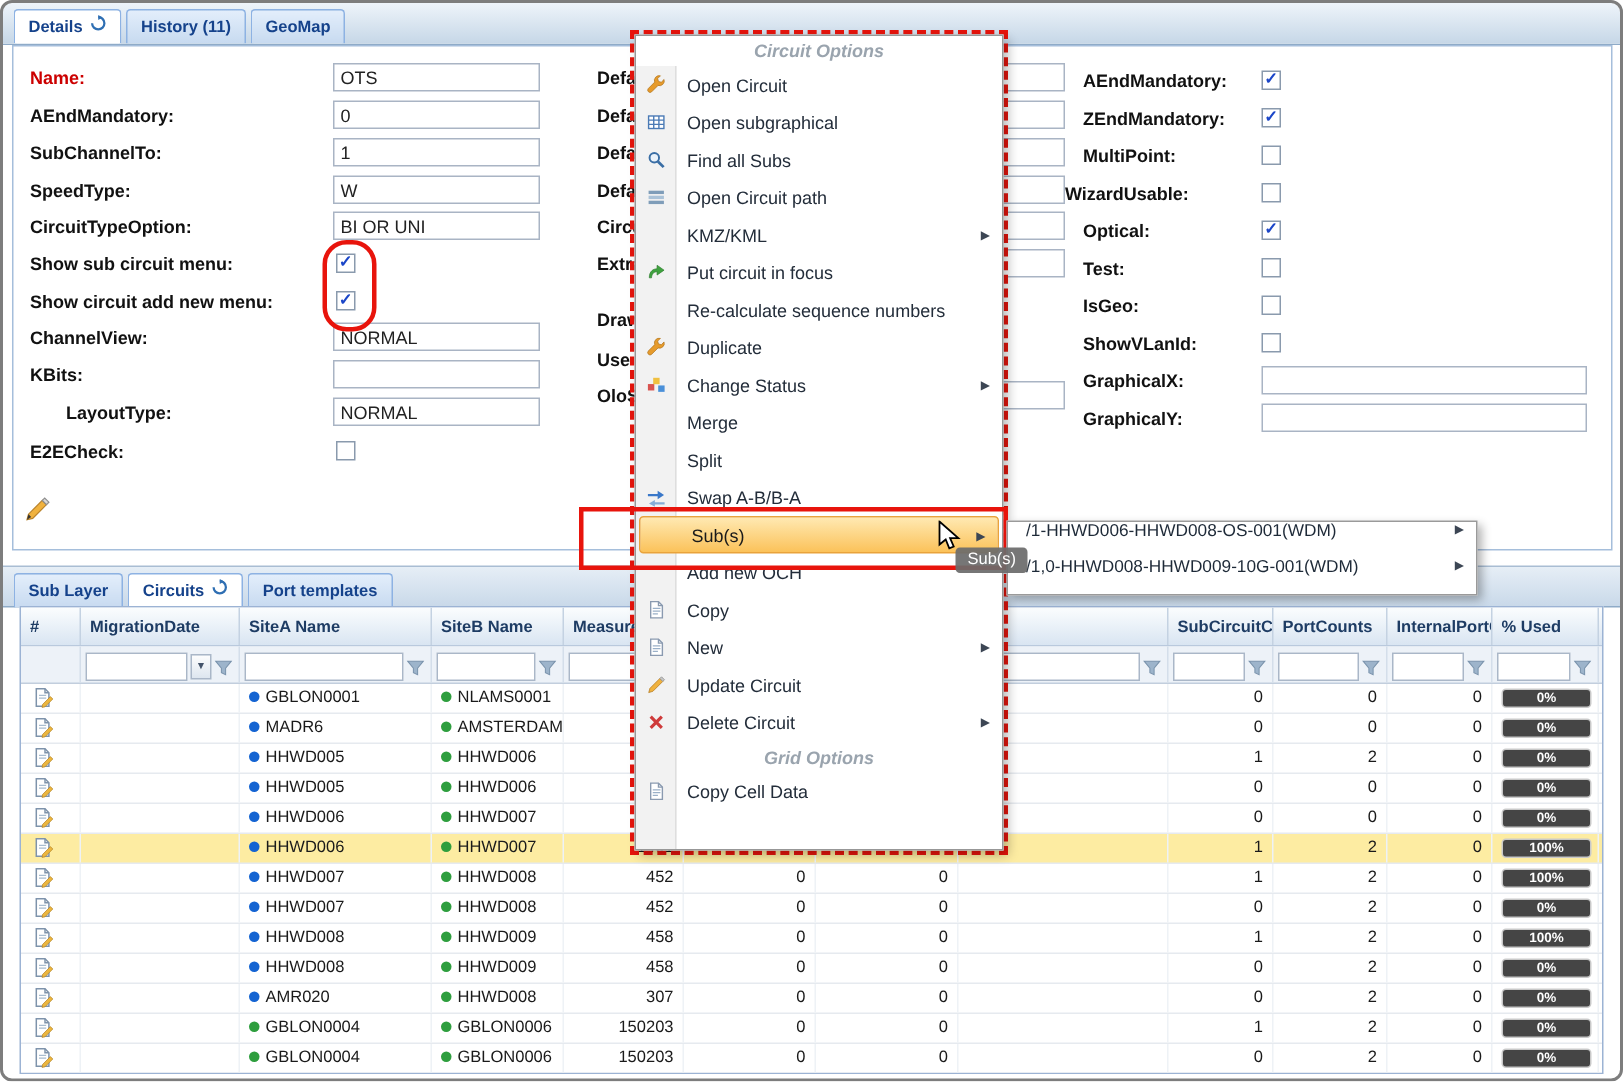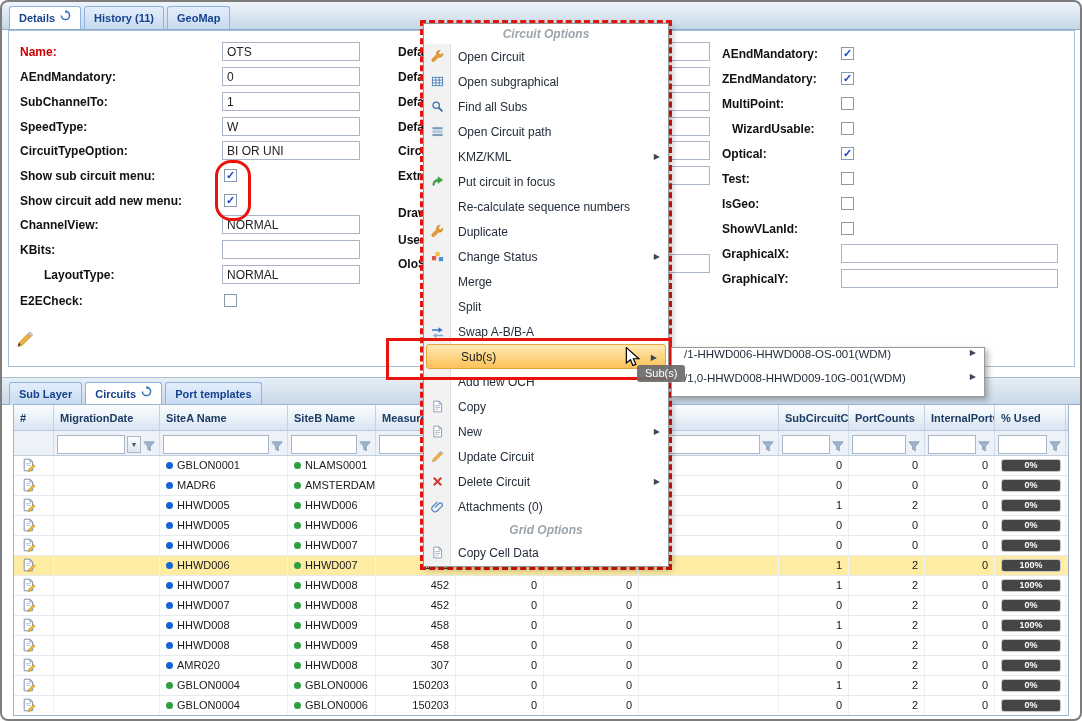--- a/index.html
+++ b/index.html
@@ -147,21 +147,21 @@
       <div class="flabel" style="left: 398px; top: 206px;">Draw</div>
       <div class="flabel" style="left: 398px; top: 233px;">Use s</div>
       <div class="flabel" style="left: 398px; top: 257px;">OloS</div>
       <input class="finput" style="left: 562px; top: 254px; width: 148px; pointer-events: auto;">
       <div class="flabel" style="left: 722px; top: 47px;">AEndMandatory:</div>
       <div class="cb checked" style="left: 841px; top: 47px; pointer-events: auto;"></div>
       <div class="flabel" style="left: 722px; top: 72px;">ZEndMandatory:</div>
       <div class="cb checked" style="left: 841px; top: 72px; pointer-events: auto;"></div>
       <div class="flabel" style="left: 722px; top: 97px;">MultiPoint:</div>
       <div class="cb" style="left: 841px; top: 97px; pointer-events: auto;"></div>
-      <div class="flabel" style="left: 732px; top: 122px;">WizardUsable:</div>
+      <div class="flabel" style="left: 710px; top: 122px;">WizardUsable:</div>
       <div class="cb" style="left: 841px; top: 122px; pointer-events: auto;"></div>
       <div class="flabel" style="left: 722px; top: 147px; text-align: right;">Optical:</div>
       <div class="cb checked" style="left: 841px; top: 147px; pointer-events: auto;"></div>
       <div class="flabel" style="left: 722px; top: 172px;">Test:</div>
       <div class="cb" style="left: 841px; top: 172px; pointer-events: auto;"></div>
       <div class="flabel" style="left: 722px; top: 197px;">IsGeo:</div>
       <div class="cb" style="left: 841px; top: 197px; pointer-events: auto;"></div>
       <div class="flabel" style="left: 722px; top: 222px;">ShowVLanId:</div>
       <div class="cb" style="left: 841px; top: 222px; pointer-events: auto;"></div>
       <div class="flabel" style="left: 722px; top: 247px;">GraphicalX:</div>
@@ -720,28 +720,20 @@
           </div>
           <div class="mi">
             <span class="ic">
               <svg width="13" height="13" viewBox="0 0 14 14">
                 <path d="M2.2 3.8 L3.8 2.2 L7 5.4 L10.2 2.2 L11.8 3.8 L8.6 7 L11.8 10.2 L10.2 11.8 L7 8.6 L3.8 11.8 L2.2 10.2 L5.4 7 Z" fill="#cf3b3b"></path>
               </svg>
             </span>
             <span class="lbl">Delete Circuit</span>
             <span class="arr">▶</span>
           </div>
-          <div class="mi">
-            <span class="ic">
-              <svg width="13" height="13" viewBox="0 0 14 14">
-                <path d="M4.2 8.2 L8.6 3.8 A2.1 2.1 0 0 1 11.6 6.8 L6.6 11.8 A3.4 3.4 0 0 1 1.8 7 L6.8 2" fill="none" stroke="#4a86c8" stroke-width="1.3"></path>
-              </svg>
-            </span>
-            <span class="lbl">Attachments (0)</span>
-          </div>
         </div>
       <div class="menu-sec">Grid Options</div>
       <div id="menu-items2">
           <div class="mi">
             <span class="ic">
               <svg width="13" height="13" viewBox="0 0 14 14">
                 <path d="M3 1.2 H8.6 L11.4 4 V12.8 H3 Z" fill="#fff" stroke="#8a9ab0"></path>
                 <path d="M8.6 1.2 V4 H11.4" fill="none" stroke="#8a9ab0"></path>
                 <path d="M4.5 6 H10 M4.5 8 H10 M4.5 10 H8.2" stroke="#9ab0c8" stroke-width="0.9"></path>
               </svg>

